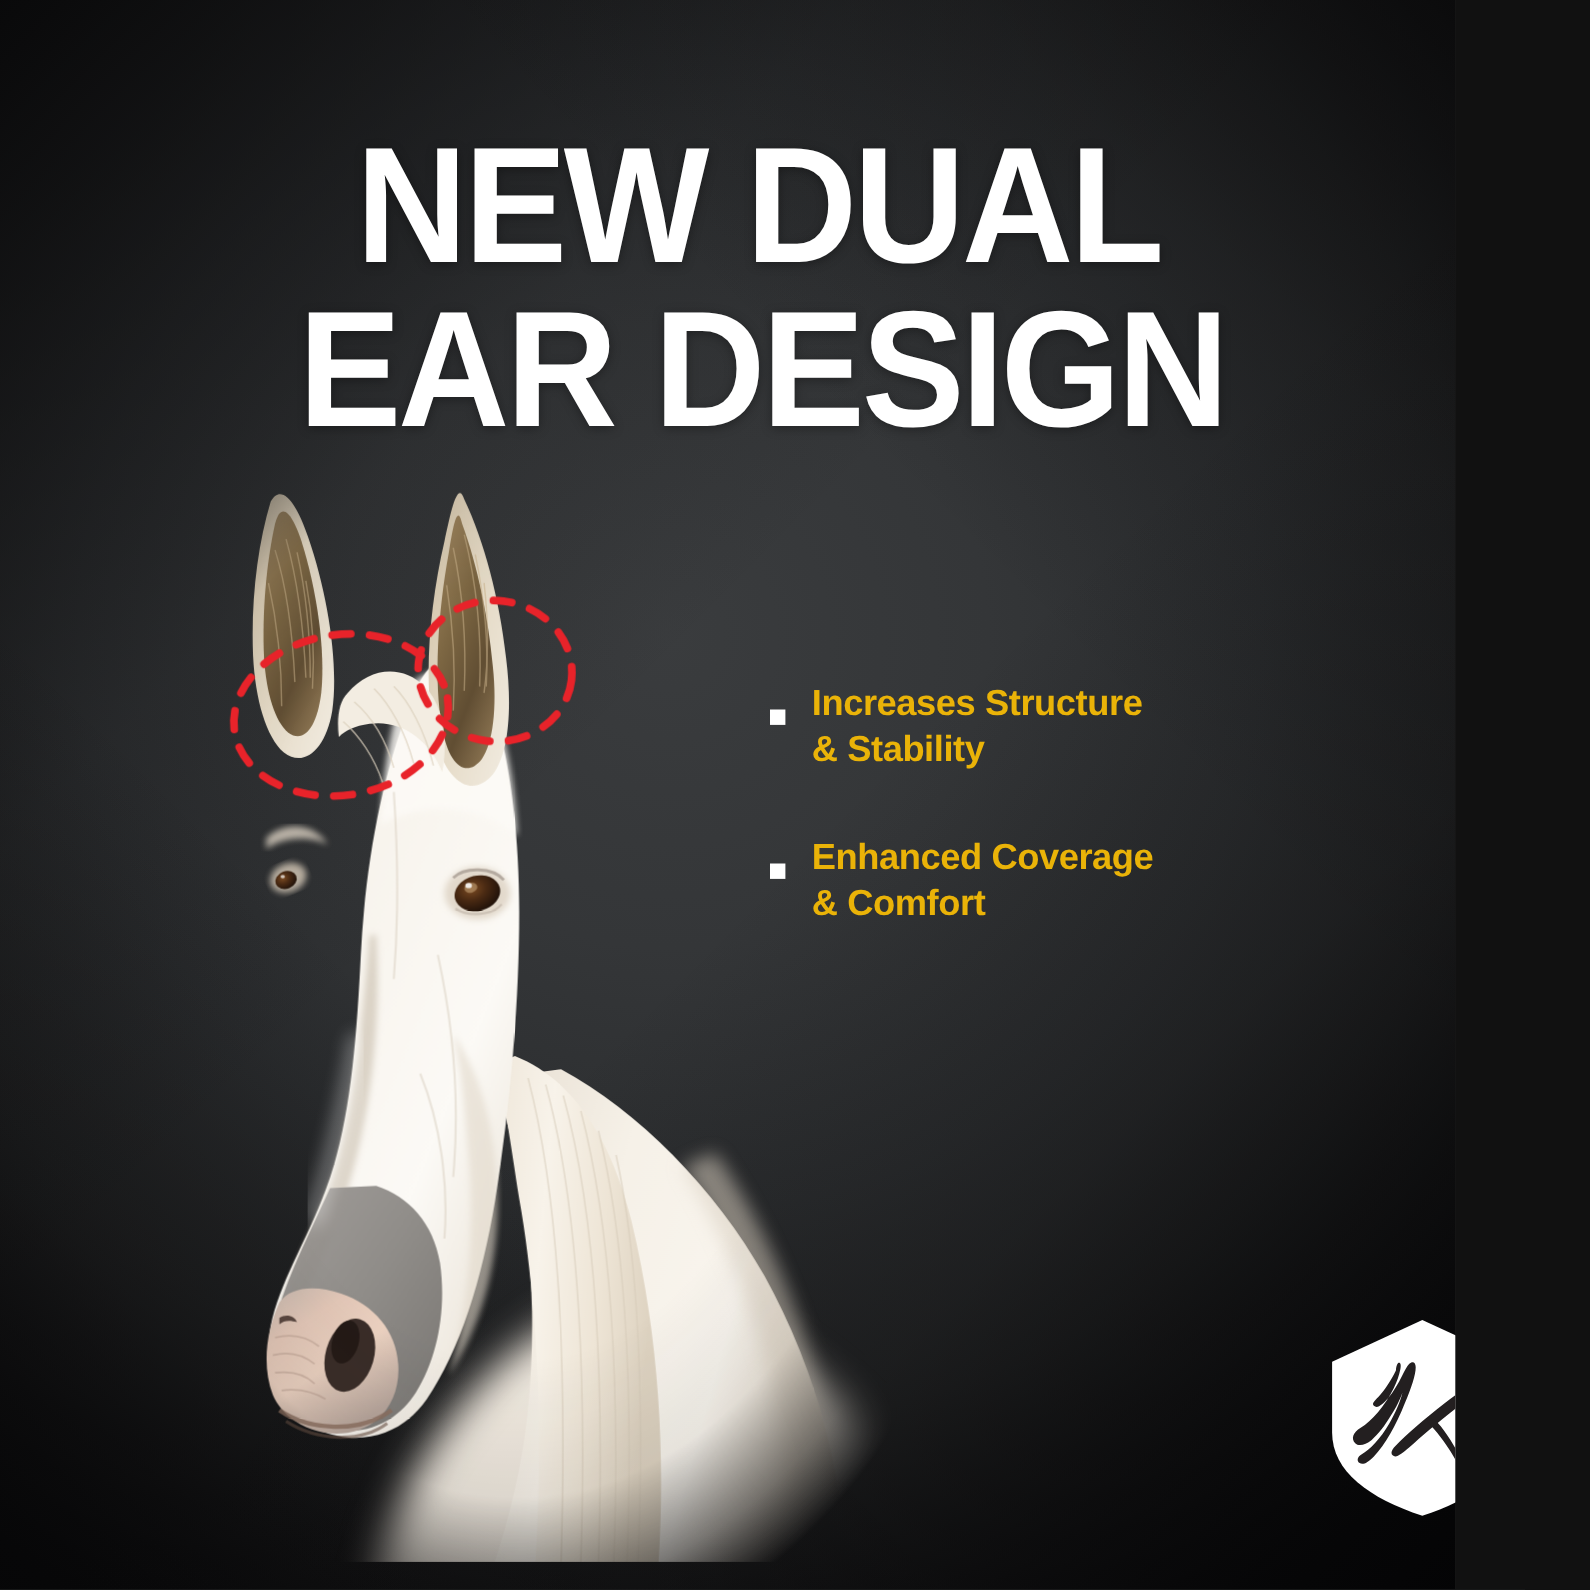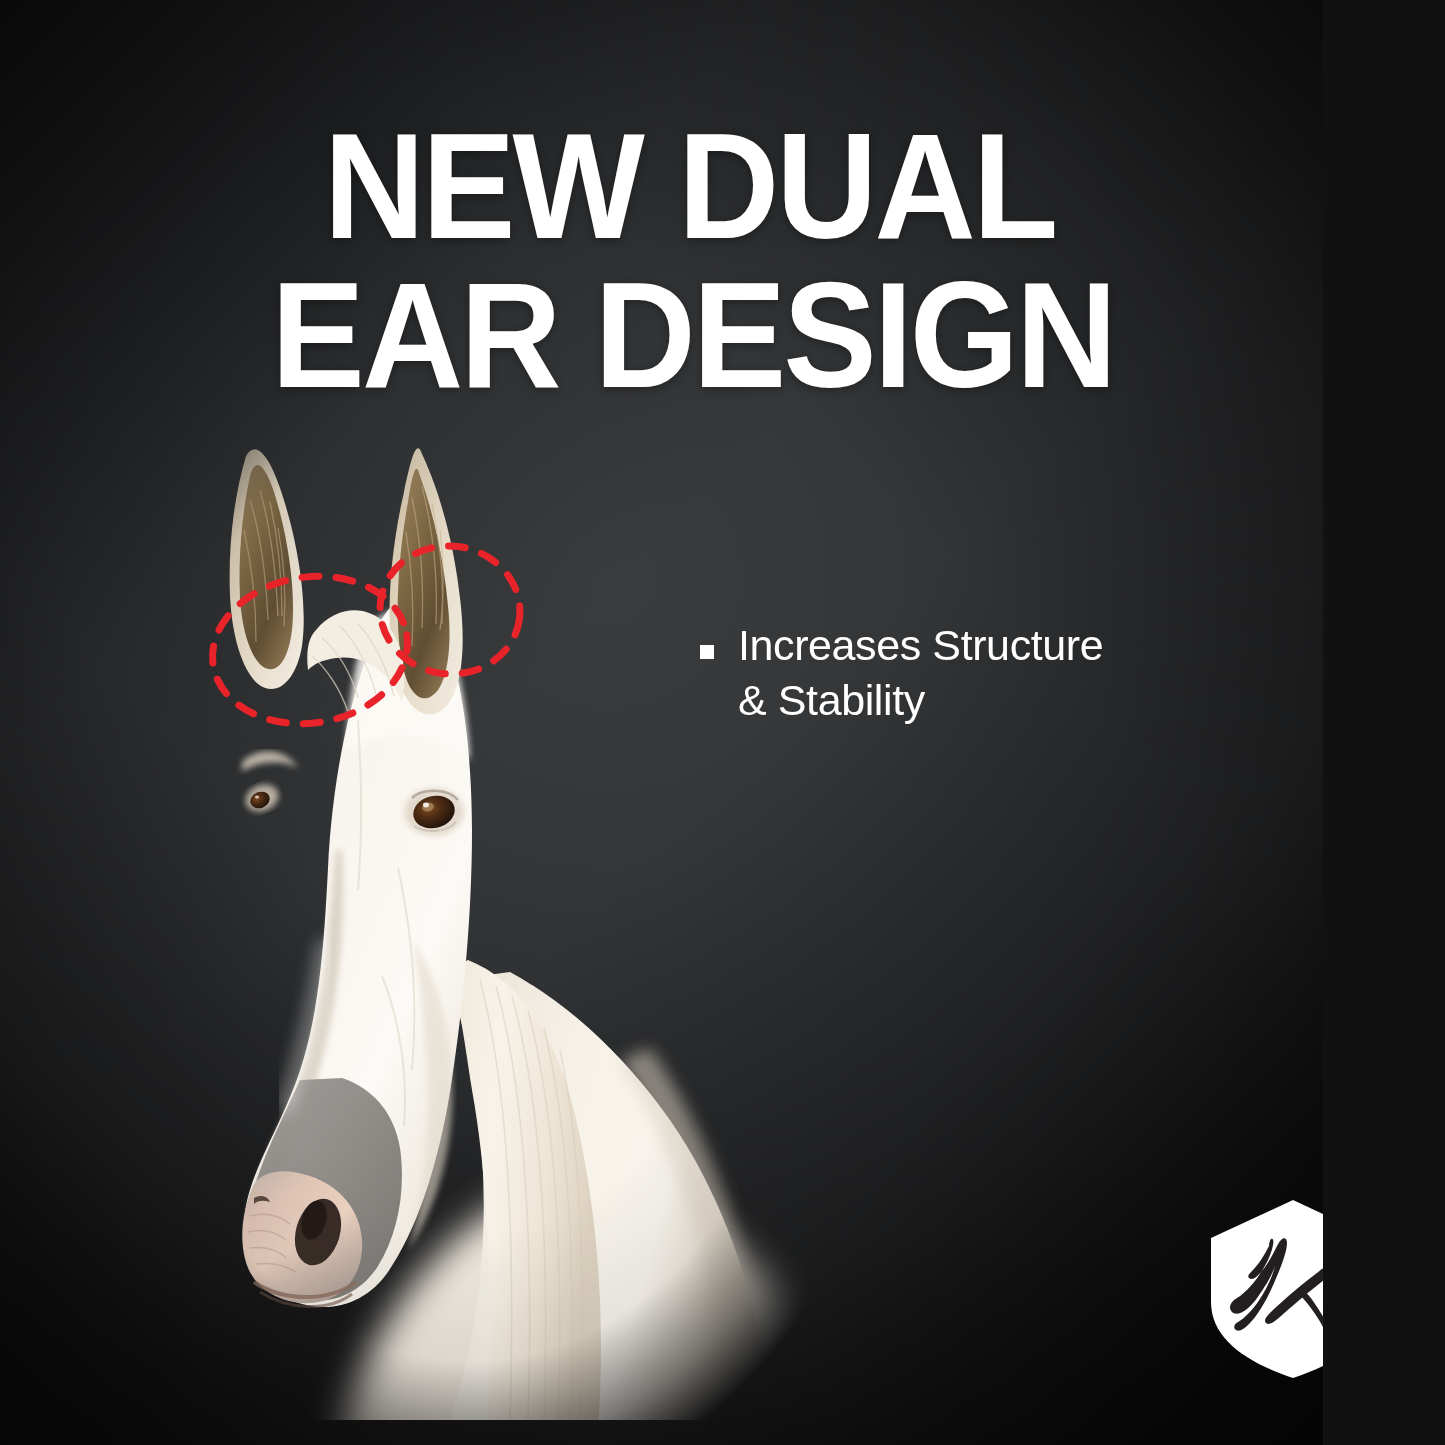--- a/index.html
+++ b/index.html
@@ -103,24 +103,24 @@
   }
   .bullet-marker {
     width: 14px;
     height: 14px;
     background: #ffffff;
     flex: 0 0 14px;
     margin-top: 27px;
     margin-right: 24px;
   }
   .bullet-text {
-    color: #ffffff;
-    font-size: 43px;
+    color: #eab308;
+    font-size: 33px;
     line-height: 1.27;
-    font-weight: 400;
+    font-weight: 700;
     letter-spacing: -0.4px;
     white-space: pre-line;
   }
 
   
   .horse-wrap {
     position: absolute;
     left: 150px;
     top: 420px;
     width: 740px;
@@ -398,20 +398,25 @@
         <ellipse cx="300" cy="190" rx="70" ry="64" transform="rotate(7 300 190)"></ellipse>
       </g>
     </svg>
   </div>
 
   <div class="bullets">
     <div class="bullet-row">
       <span class="bullet-marker"></span>
       <span class="bullet-text">Increases Structure
 &amp; Stability</span>
+    </div>
+    <div class="bullet-row">
+      <span class="bullet-marker"></span>
+      <span class="bullet-text">Enhanced Coverage
+&amp; Comfort</span>
     </div>
   </div>
 
   <div class="logo">
     <svg viewBox="0 0 172 182" xmlns="http://www.w3.org/2000/svg">
       <path d="M 86 2 L 168 40 L 168 104 C 168 140, 134 164, 86 180 C 38 164, 4 140, 4 104 L 4 40 Z" fill="#ffffff"></path>
 
       <g fill="#231f20">
         <path d="M 62 48 C 58 56, 52 66, 46 72 C 42 76, 40 78, 42 80 C 45 83, 50 79, 55 73
                  C 60 67, 64 60, 68 52 C 70 48, 72 44, 74 42 C 77 39, 80 40, 80 45

